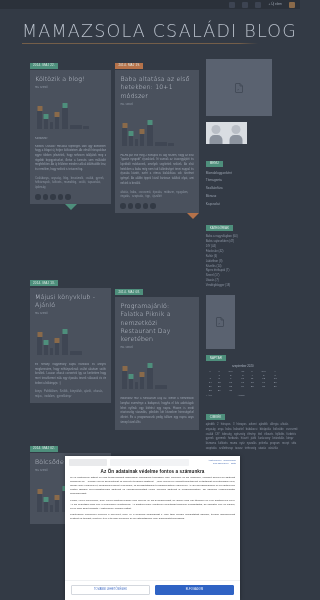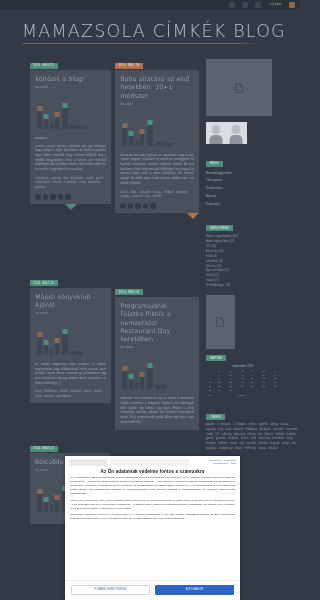--- a/index.html
+++ b/index.html
@@ -199,21 +199,21 @@
   <span class="ab-item">
       <span class="ab-sq"></span>
     </span>
   <span class="ab-item">+ Új elem</span>
   <span class="ab-item">
       <span class="ab-sq orange"></span>
     </span>
 </div>
 
 <header class="site">
-  <div class="site-title">MAMAZSOLA CÍMKÉK BLOG</div>
+  <div class="site-title">MAMAZSOLA CSALÁDI BLOG</div>
   <div class="title-rule"></div>
 </header>
 
 <div class="wrap">
 
   <div class="col">
 
     <div class="card">
       <span class="date-badge">2014. MÁJ 22.</span>
       <div class="card-body">

